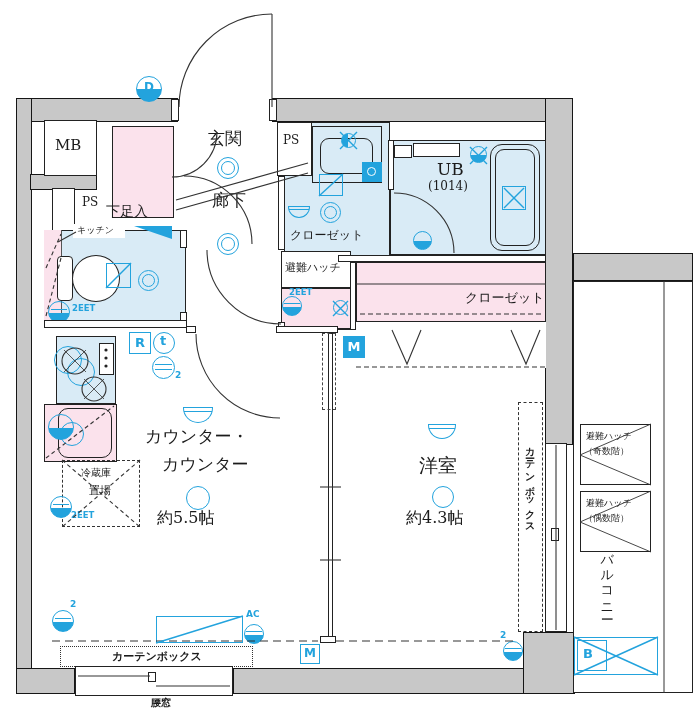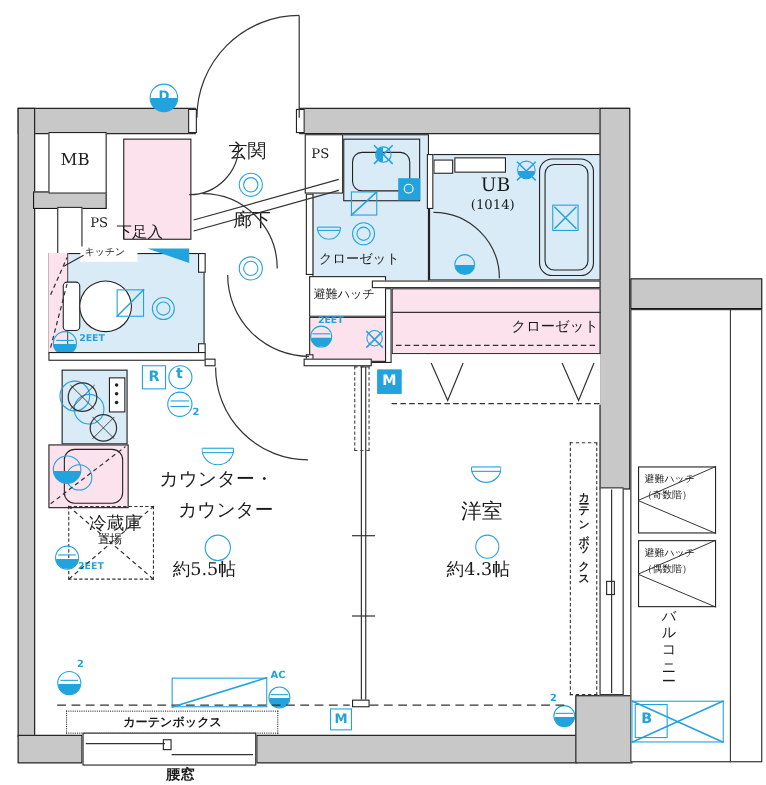--- a/index.html
+++ b/index.html
@@ -127,21 +127,21 @@
 
   <div class="room blue-room" style="left:56px;top:336px;width:60px;height:68px;"></div>
   <div class="blk" style="left:99px;top:343px;width:15px;height:32px;border-width:1px;"></div>
   <div class="sym" style="left:54px;top:346px;width:28px;height:28px;"></div>
   <div class="sym" style="left:67px;top:358px;width:28px;height:28px;"></div>
   <div class="room pink-room" style="left:44px;top:404px;width:73px;height:58px;"></div>
   <div class="blk" style="left:58px;top:408px;width:54px;height:50px;border-radius:10px;background:transparent;"></div>
   <div class="sym fillb" style="left:48px;top:414px;width:26px;height:26px;"></div>
   <div class="sym" style="left:60px;top:422px;width:24px;height:24px;"></div>
   <div class="abs" style="left:62px;top:460px;width:78px;height:67px;border:1.2px dashed #333;"></div>
-  <div class="lbl" style="left:81px;top:468px;font-size:16px;">冷蔵庫</div>
+  <div class="lbl" style="left:81px;top:468px;font-size:10px;">冷蔵庫</div>
   <div class="lbl" style="left:89px;top:485px;font-size:11px;">置場</div>
   <div class="sym outlet fillb" style="left:50px;top:496px;width:22px;height:22px;"></div>
   <div class="lbl sans accent smalltxt" style="left:71px;top:511px;">2EET</div>
 
   <div class="dome" style="left:183px;top:407px;width:30px;height:16px;"></div>
   <div class="lbl" style="left:145px;top:428px;font-size:17px;">カウンター・</div>
   <div class="lbl" style="left:162px;top:456px;font-size:17px;">カウンター</div>
   <div class="sym" style="left:186px;top:486px;width:24px;height:24px;"></div>
   <div class="lbl" style="left:157px;top:510px;font-size:16px;">約5.5帖</div>
   <div class="sqmark" style="left:129px;top:332px;width:22px;height:22px;font-size:13px;line-height:19px;font-weight:bold;">R</div>
@@ -178,21 +178,21 @@
   <div class="iw" style="left:276px;top:326px;width:62px;height:7px;"></div>
   <div class="iw" style="left:388px;top:140px;width:6px;height:50px;"></div>
   <div class="iw" style="left:338px;top:255px;width:208px;height:7px;"></div>
   <div class="iw" style="left:350px;top:262px;width:6px;height:68px;"></div>
   <div class="iw" style="left:328px;top:333px;width:5px;height:305px;"></div>
   <div class="abs" style="left:322px;top:333px;width:14px;height:77px;border:1px dashed #444;"></div>
   <div class="iw" style="left:320px;top:636px;width:16px;height:7px;"></div>
 
   <div class="blk" style="left:75px;top:666px;width:158px;height:30px;"></div>
   <div class="blk" style="left:148px;top:672px;width:8px;height:10px;border-width:1px;"></div>
-  <div class="lbl sans" style="left:151px;top:698px;font-size:13px;font-weight:bold;">腰窓</div>
+  <div class="lbl sans" style="left:151px;top:698px;font-size:10px;font-weight:bold;">腰窓</div>
   <div class="blk" style="left:545px;top:443px;width:22px;height:189px;"></div>
   <div class="blk" style="left:551px;top:528px;width:8px;height:13px;border-width:1px;"></div>
 
   <div class="sym fillb" style="left:136px;top:76px;width:26px;height:26px;background:linear-gradient(180deg,#fff 50%,#23a3dd 50%);"></div>
   <div class="lbl sans accent" style="left:144px;top:81px;font-size:12px;font-weight:bold;">D</div>
 
   <svg class="overlay" width="696" height="714" viewBox="0 0 696 714">
     <g fill="none" stroke="#333" stroke-width="1.1">
       <path d="M272,14 A93,93 0 0 0 179,107"></path>
       <path d="M272,14 L272,107"></path>

